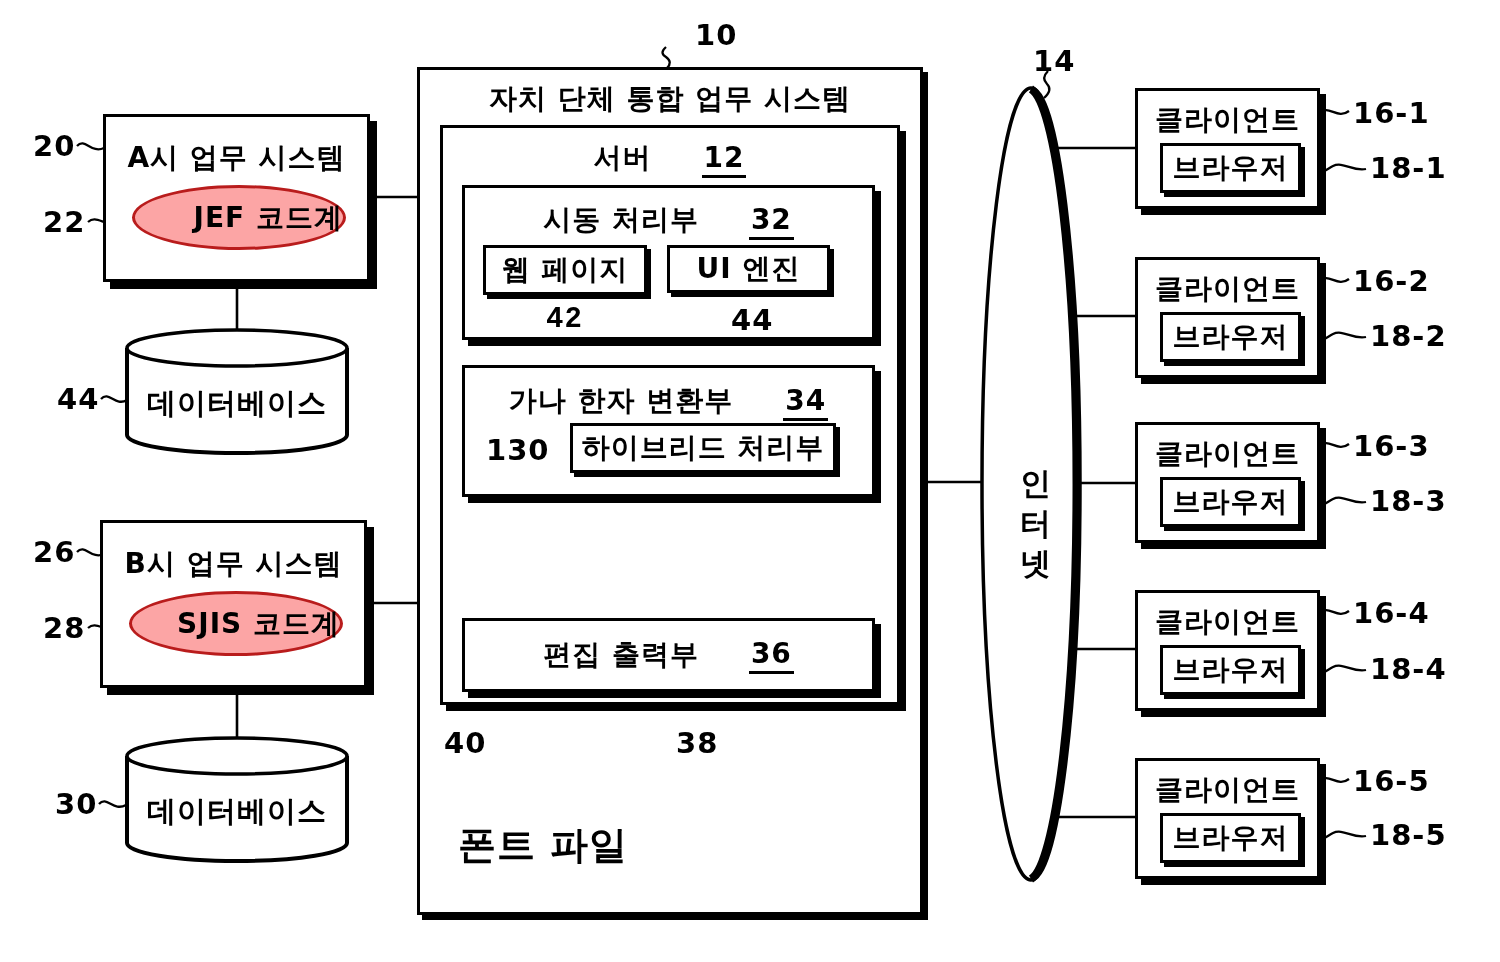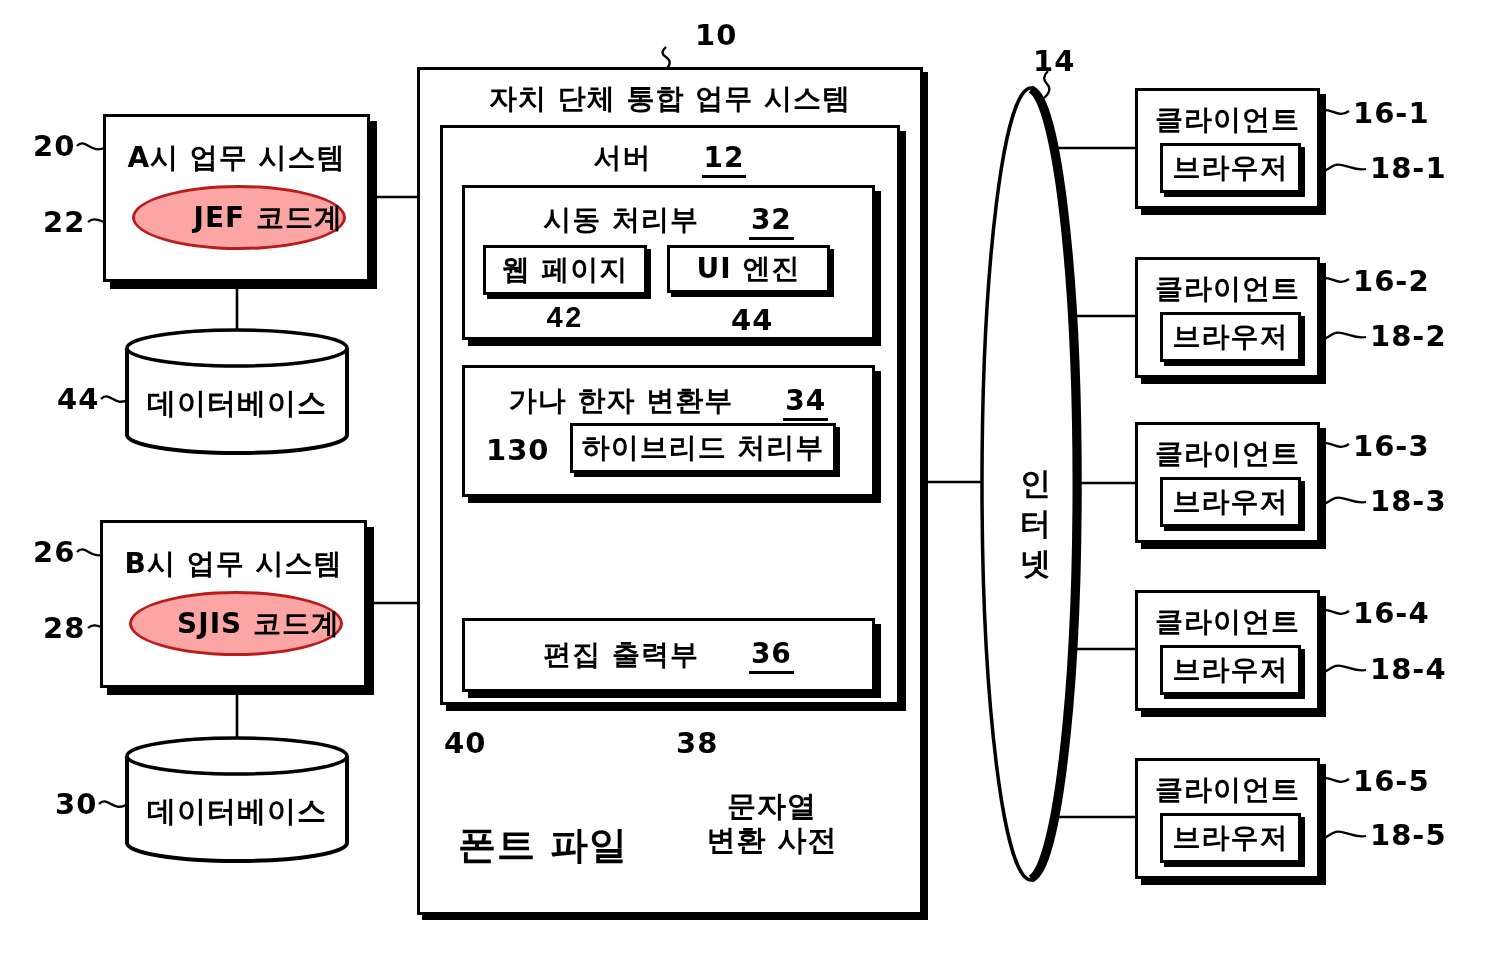--- a/index.html
+++ b/index.html
@@ -152,24 +152,20 @@
     <span class="ktxt">하이브리드 처리부</span>
   </div>
 
 
   <div class="box sh6 ctr row" style="left:462px;top:618px;width:413px;height:74px;">
     <span class="ktxt">편집 출력부</span>
     <span class="ktxt u">36</span>
   </div>
 
   <div class="txtlayer ktxt" style="left:438px;top:820px;width:210px;font-size:38px;">폰트 파일</div>
-  <div class="txtlayer ktxt" style="left:667px;top:789px;width:210px;font-size:29px;line-height:34px;">
-    <div>문자열</div>
-    <div>변환 사전</div>
-  </div>
 
   <div class="box sh7" style="left:103px;top:114px;width:267px;height:168px;">
     <div class="ktxt" style="position:absolute;left:0;right:0;top:22px;text-align:center;">A시 업무 시스템</div>
     <div class="oval" style="left:26px;top:68px;width:214px;height:65px;">
       <span class="ktxt">JEF 코드계</span>
     </div>
   </div>
   <div class="txtlayer ktxt" style="left:127px;top:384px;width:220px;font-size:29px;">데이터베이스</div>
 
   <div class="box sh7" style="left:86px;top:520px;width:267px;height:168px;margin-left:14px;">

